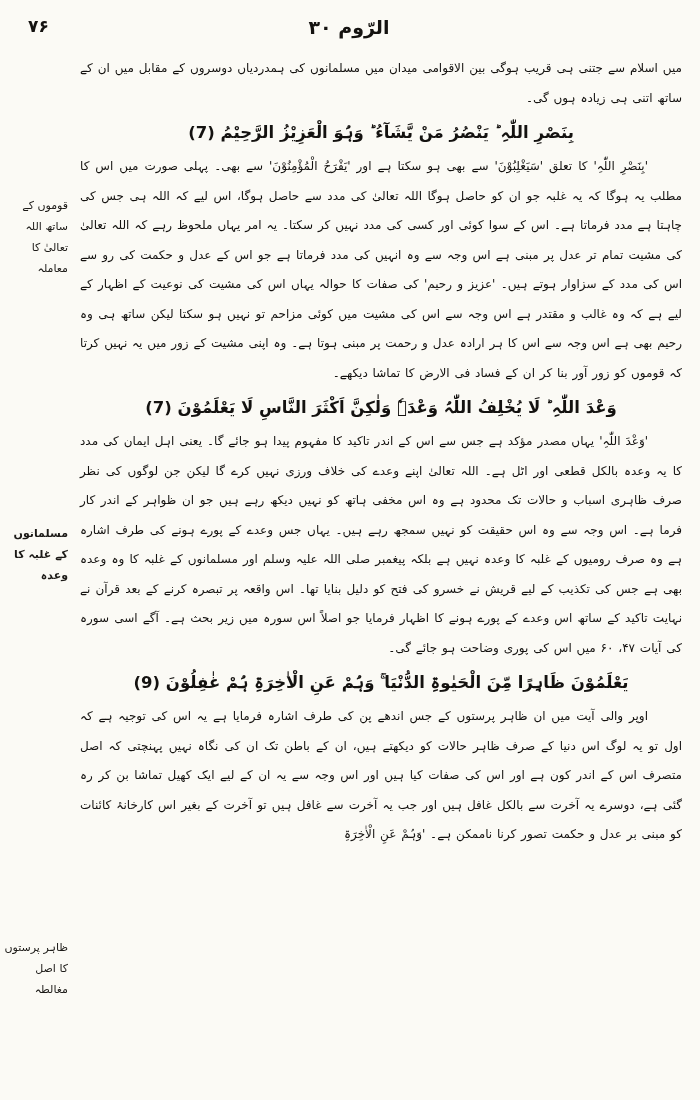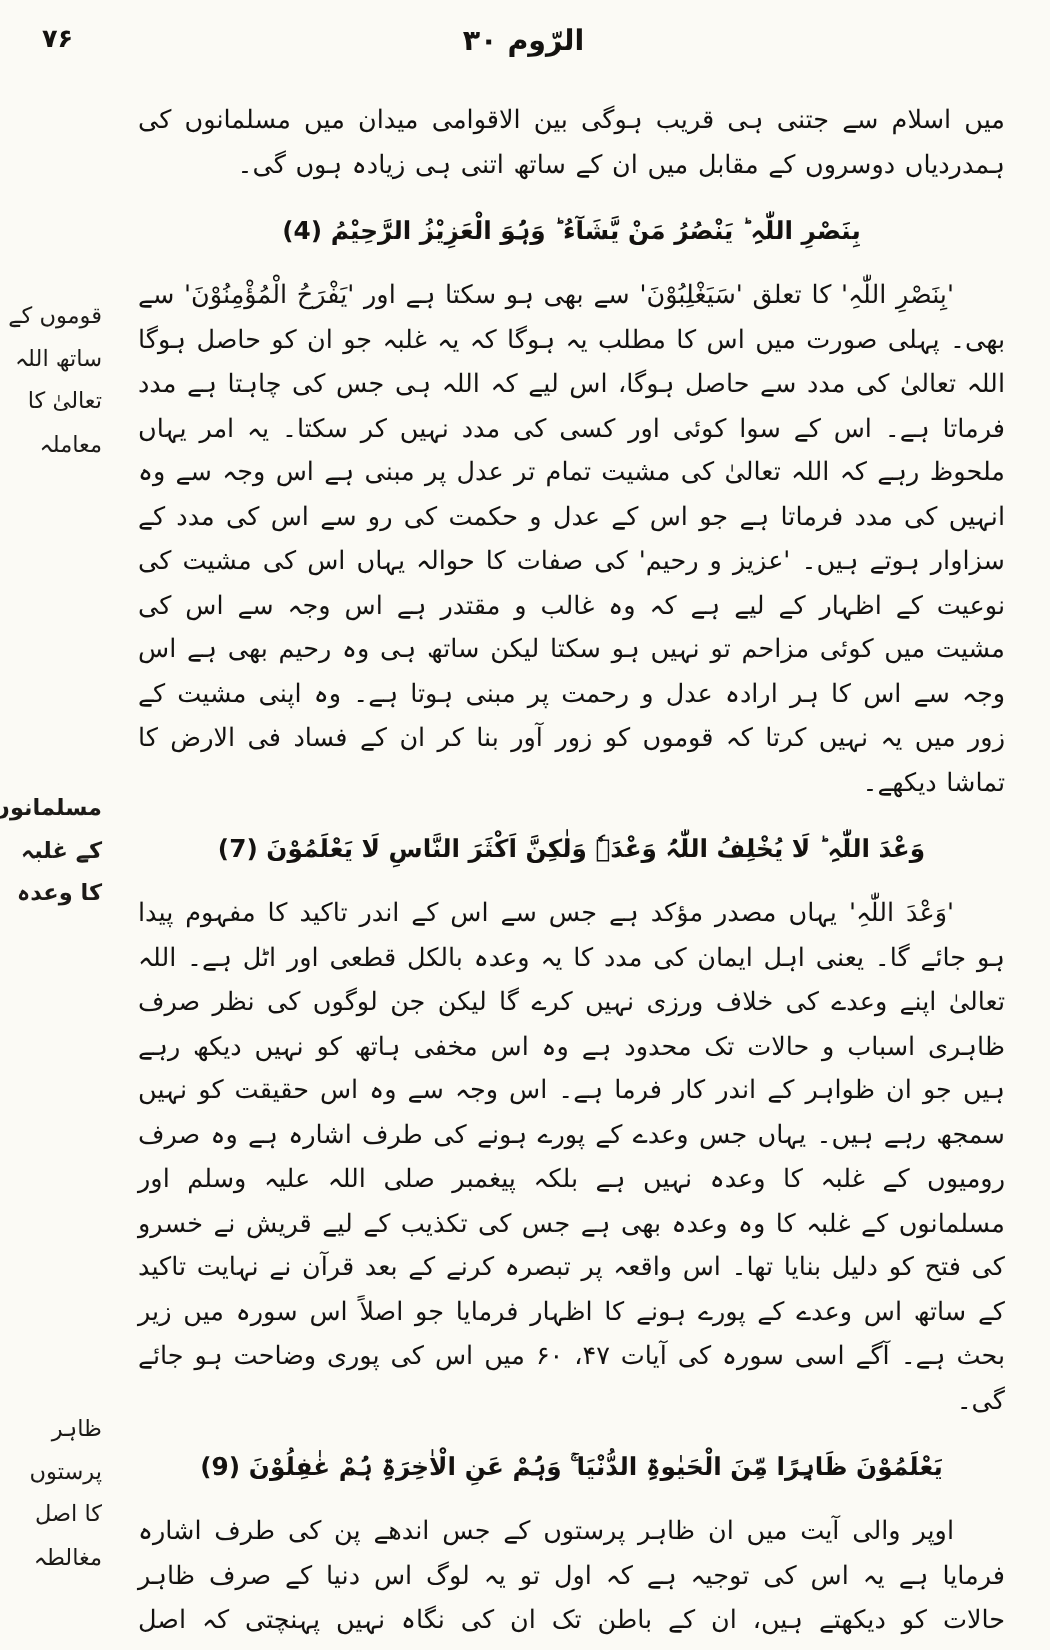--- a/index.html
+++ b/index.html
@@ -39,38 +39,38 @@
     top: 2px;
     font-size: 17px;
     font-weight: bold;
     direction: rtl;
   }
   
   .margin-note {
     position: absolute;
     left: 4px;
     width: 64px;
-    font-size: 15px;
+    font-size: 11px;
     line-height: 1.9;
     text-align: right;
     direction: rtl;
     color: #1c1a17;
   }
   .margin-note.n1 { top: 196px; }
   .margin-note.n2 { top: 524px; font-weight: bold; }
   .margin-note.n3 { top: 938px; }
   
   .content {
     direction: rtl;
     padding-left: 66px;  
     padding-right: 2px;
   }
   .para {
-    margin: 12px;
-    font-size: 17px;
+    margin: 0;
+    font-size: 12px;
     line-height: 29.5px;
     text-align: justify;
     text-justify: inter-word;
     word-spacing: 1px;
   }
   .para.indent {
     text-indent: 34px;
   }
   .verse {
     margin: 3px 0 2px 0;
@@ -92,21 +92,21 @@
   </div>
 
   <div class="margin-note n1">قوموں کے ساتھ اللہ تعالیٰ کا معاملہ</div>
   <div class="margin-note n2">مسلمانوں کے غلبہ کا وعدہ</div>
   <div class="margin-note n3">ظاہر پرستوں کا اصل مغالطہ</div>
 
   <div class="content">
 
     <p class="para">میں اسلام سے جتنی ہی قریب ہوگی بین الاقوامی میدان میں مسلمانوں کی ہمدردیاں دوسروں کے مقابل میں ان کے ساتھ اتنی ہی زیادہ ہوں گی۔</p>
 
-    <p class="verse">بِنَصْرِ اللّٰہِ ؕ یَنْصُرُ مَنْ یَّشَآءُ ؕ وَہُوَ الْعَزِیْزُ الرَّحِیْمُ (4)</p>
+    <p class="verse">بِنَصْرِ اللّٰہِ ؕ یَنْصُرُ مَنْ یَّشَآءُ ؕ وَہُوَ الْعَزِیْزُ الرَّحِیْمُ (7)</p>
 
     <p class="para indent">'بِنَصْرِ اللّٰہِ' کا تعلق 'سَیَغْلِبُوْنَ' سے بھی ہو سکتا ہے اور 'یَفْرَحُ الْمُؤْمِنُوْنَ' سے بھی۔ پہلی صورت میں اس کا مطلب یہ ہوگا کہ یہ غلبہ جو ان کو حاصل ہوگا اللہ تعالیٰ کی مدد سے حاصل ہوگا، اس لیے کہ اللہ ہی جس کی چاہتا ہے مدد فرماتا ہے۔ اس کے سوا کوئی اور کسی کی مدد نہیں کر سکتا۔ یہ امر یہاں ملحوظ رہے کہ اللہ تعالیٰ کی مشیت تمام تر عدل پر مبنی ہے اس وجہ سے وہ انہیں کی مدد فرماتا ہے جو اس کے عدل و حکمت کی رو سے اس کی مدد کے سزاوار ہوتے ہیں۔ 'عزیز و رحیم' کی صفات کا حوالہ یہاں اس کی مشیت کی نوعیت کے اظہار کے لیے ہے کہ وہ غالب و مقتدر ہے اس وجہ سے اس کی مشیت میں کوئی مزاحم تو نہیں ہو سکتا لیکن ساتھ ہی وہ رحیم بھی ہے اس وجہ سے اس کا ہر ارادہ عدل و رحمت پر مبنی ہوتا ہے۔ وہ اپنی مشیت کے زور میں یہ نہیں کرتا کہ قوموں کو زور آور بنا کر ان کے فساد فی الارض کا تماشا دیکھے۔</p>
 
     <p class="verse">وَعْدَ اللّٰہِ ؕ لَا یُخْلِفُ اللّٰہُ وَعْدَہٗ وَلٰکِنَّ اَکْثَرَ النَّاسِ لَا یَعْلَمُوْنَ (7)</p>
 
     <p class="para indent">'وَعْدَ اللّٰہِ' یہاں مصدر مؤکد ہے جس سے اس کے اندر تاکید کا مفہوم پیدا ہو جائے گا۔ یعنی اہل ایمان کی مدد کا یہ وعدہ بالکل قطعی اور اٹل ہے۔ اللہ تعالیٰ اپنے وعدے کی خلاف ورزی نہیں کرے گا لیکن جن لوگوں کی نظر صرف ظاہری اسباب و حالات تک محدود ہے وہ اس مخفی ہاتھ کو نہیں دیکھ رہے ہیں جو ان ظواہر کے اندر کار فرما ہے۔ اس وجہ سے وہ اس حقیقت کو نہیں سمجھ رہے ہیں۔ یہاں جس وعدے کے پورے ہونے کی طرف اشارہ ہے وہ صرف رومیوں کے غلبہ کا وعدہ نہیں ہے بلکہ پیغمبر صلی اللہ علیہ وسلم اور مسلمانوں کے غلبہ کا وہ وعدہ بھی ہے جس کی تکذیب کے لیے قریش نے خسرو کی فتح کو دلیل بنایا تھا۔ اس واقعہ پر تبصرہ کرنے کے بعد قرآن نے نہایت تاکید کے ساتھ اس وعدے کے پورے ہونے کا اظہار فرمایا جو اصلاً اس سورہ میں زیر بحث ہے۔ آگے اسی سورہ کی آیات ۴۷، ۶۰ میں اس کی پوری وضاحت ہو جائے گی۔</p>
 
     <p class="verse">یَعْلَمُوْنَ ظَاہِرًا مِّنَ الْحَیٰوۃِ الدُّنْیَا ۚ وَہُمْ عَنِ الْاٰخِرَۃِ ہُمْ غٰفِلُوْنَ (9)</p>
 
     <p class="para indent">اوپر والی آیت میں ان ظاہر پرستوں کے جس اندھے پن کی طرف اشارہ فرمایا ہے یہ اس کی توجیہ ہے کہ اول تو یہ لوگ اس دنیا کے صرف ظاہر حالات کو دیکھتے ہیں، ان کے باطن تک ان کی نگاہ نہیں پہنچتی کہ اصل متصرف اس کے اندر کون ہے اور اس کی صفات کیا ہیں اور اس وجہ سے یہ ان کے لیے ایک کھیل تماشا بن کر رہ گئی ہے، دوسرے یہ آخرت سے بالکل غافل ہیں اور جب یہ آخرت سے غافل ہیں تو آخرت کے بغیر اس کارخانۂ کائنات کو مبنی بر عدل و حکمت تصور کرنا ناممکن ہے۔ 'وَہُمْ عَنِ الْاٰخِرَۃِ</p>

